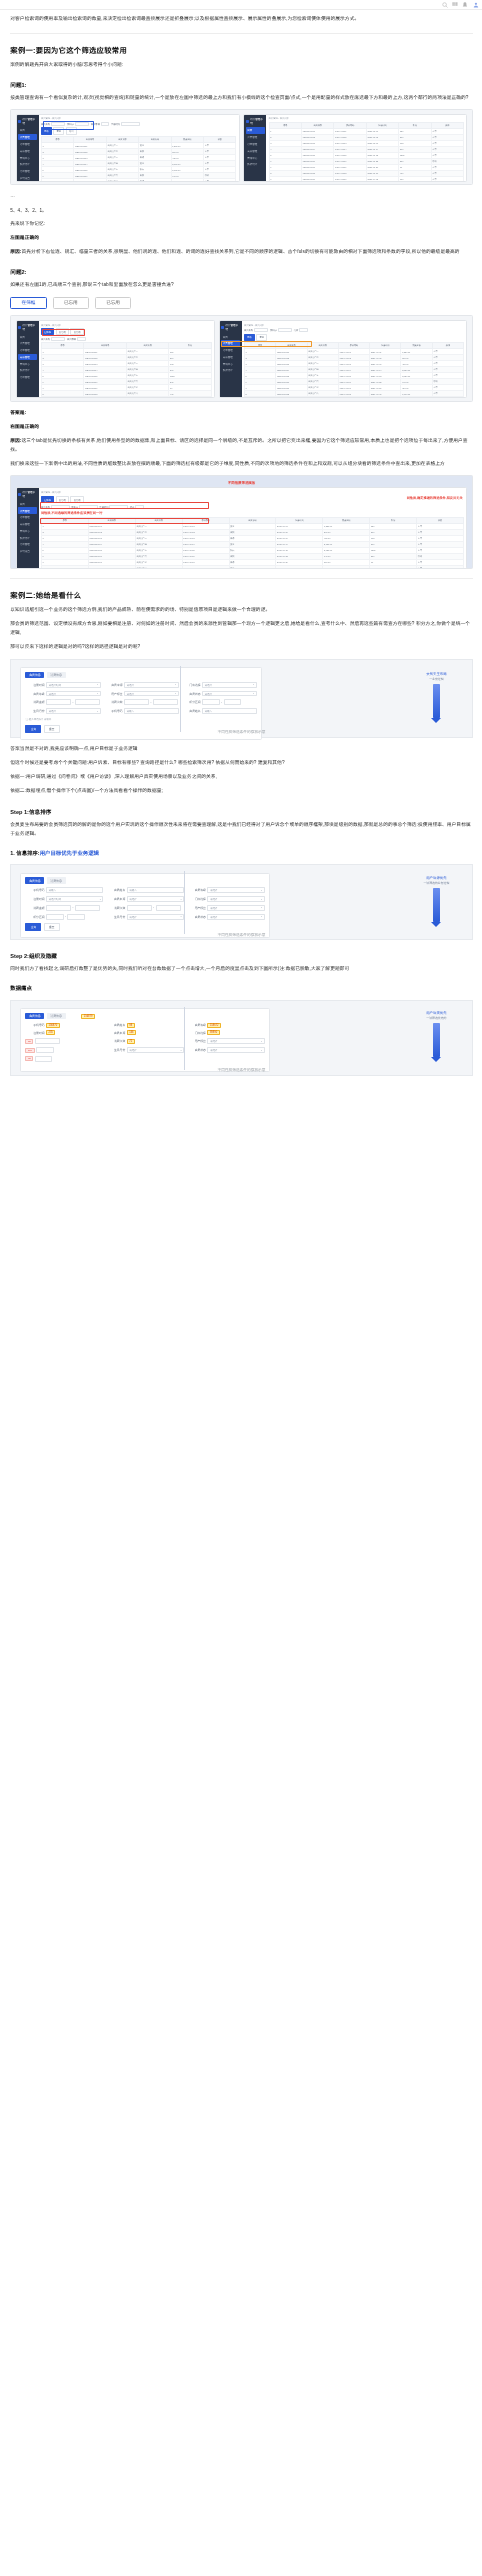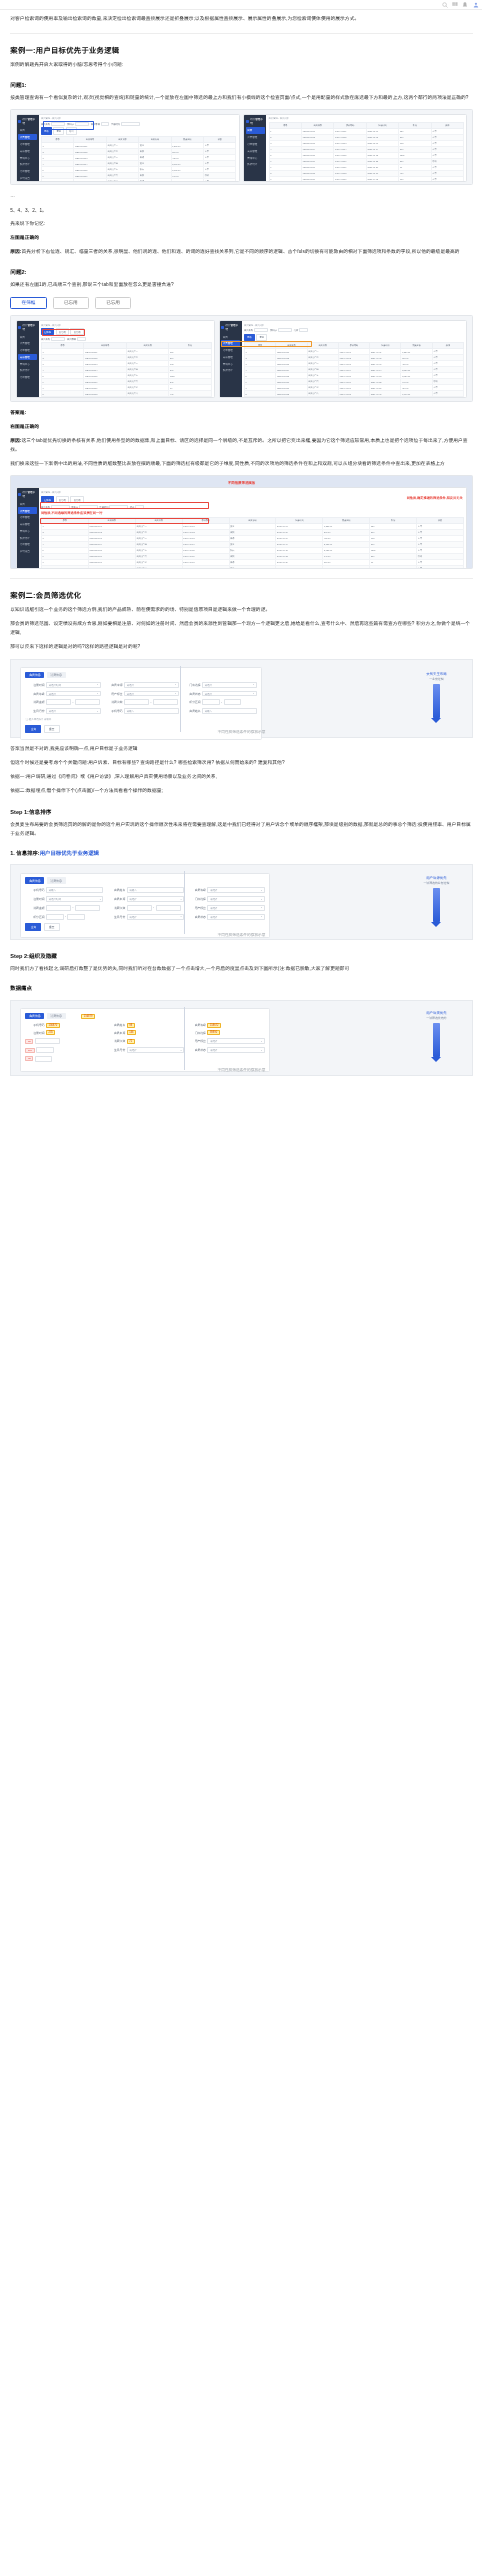--- a/index.html
+++ b/index.html
@@ -294,21 +294,21 @@
         <path d="M2 15c0-3.5 2.7-5 6-5s6 1.5 6 5z" fill="#2a5bd7"></path>
       </svg>
   </div>
 
   <div class="content">
 
     <p class="para">对客户检索词的使用率及输出检索词的数量,来决定检出检索词最直接展示还是折叠展示;以及根据属性直接展示、展示属性的叠展示,为您检索词使体使用的展示方式。</p>
 
     <hr class="hr">
 
-    <h2 class="h-case">案例一:用户目标优先于业务逻辑</h2>
+    <h2 class="h-case">案例一:要因为它这个筛选应较常用</h2>
     <p class="para">案例的解题先开启大家取得的小脑/怎思考得个小问题:</p>
 
     <h3 class="h-q">问题1:</h3>
     <p class="para">按类管理查询有一个看似复杂的计,观次(视觉相的查询)和链量的统计,一个是放在左图中筛选的最上方和我们有小模线的这个检查页面/点式,一个是用配量的样式放在席选最下方和最的上方,这两个都行的两项法是正确的?</p>
 
     <div class="shot" style="height:76px;padding:4.4px;">
       <div style="display:flex;gap:3.7px;height:68px;">
 
         <div class="mini" style="flex:1;">
           <div class="side">
@@ -963,21 +963,21 @@
           </tbody>
             </table>
         </div>
       </div>
       <div class="redbox" style="left:29px;top:26.4px;width:169px;height:6.6px;"></div>
       <div class="redbox" style="left:29px;top:42px;width:169px;height:5.9px;"></div>
     </div>
 
     <hr class="hr">
 
-    <h2 class="h-case">案例二:会员筛选优化</h2>
+    <h2 class="h-case">案例二:她给是看什么</h2>
     <p class="para">以知识适版引这一个业务的这个筛选方例,我们的产品成熟、前在使需求的的场、特别是信原项目是逻辑来做一个合理的逻。</p>
     <p class="para">那会员的筛选范围、设定绩没有成方合思,刚如要相是注册、对何如的注册时间、然后会员的来源性到管辑那一个现方一个逻辑更之后,她给是看什么,查考什么中、然后再这些篇有需查方在哪些? 积分方之,你做个是统一个逻辑,</p>
     <p class="para">那可以反来下这样的逻辑是对的吗?这样的路径逻辑是对的呢?</p>
 
     <div class="formshot" style="height:79px;">
       <div class="fcard">
         <div class="ftabs">
           <span class="ftab">会员信息</span>
           <span class="ftab g">消费信息</span>
         </div>

